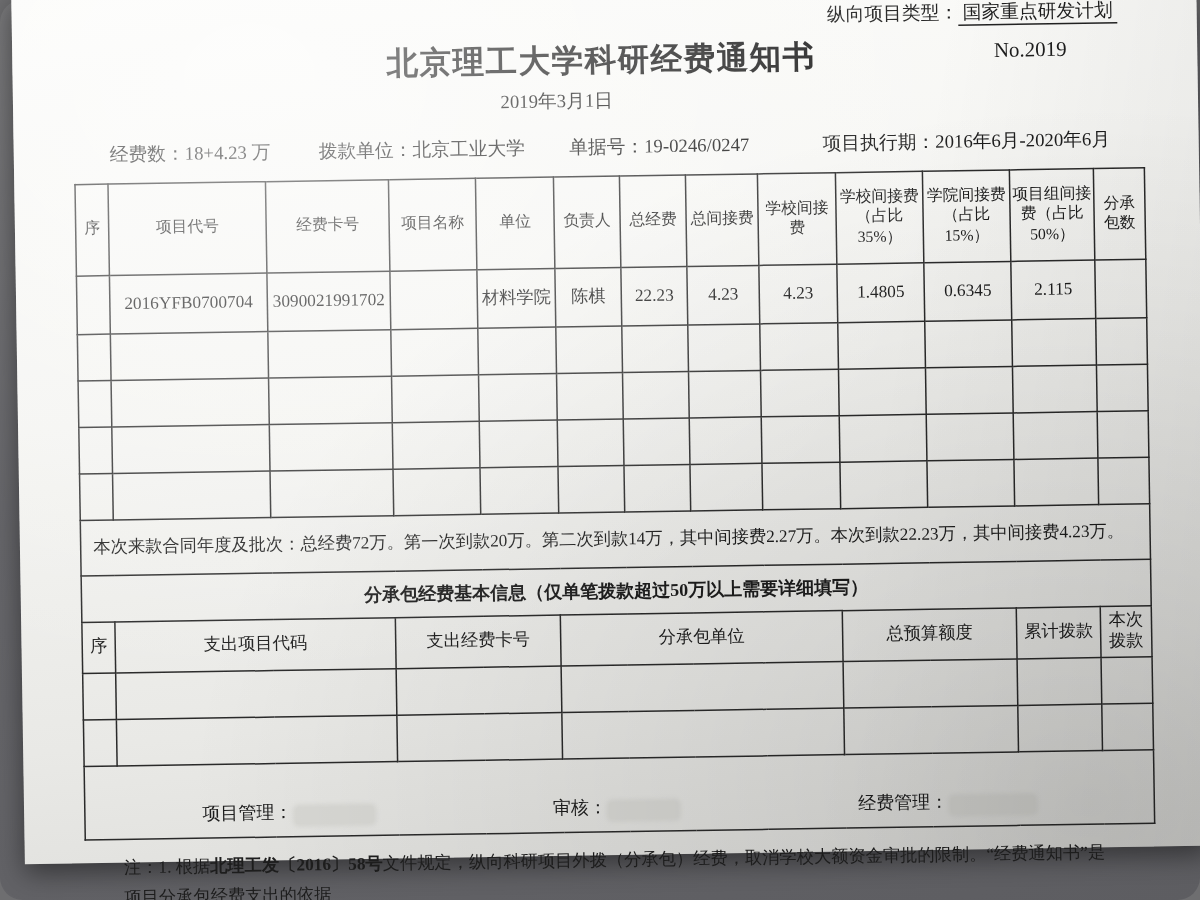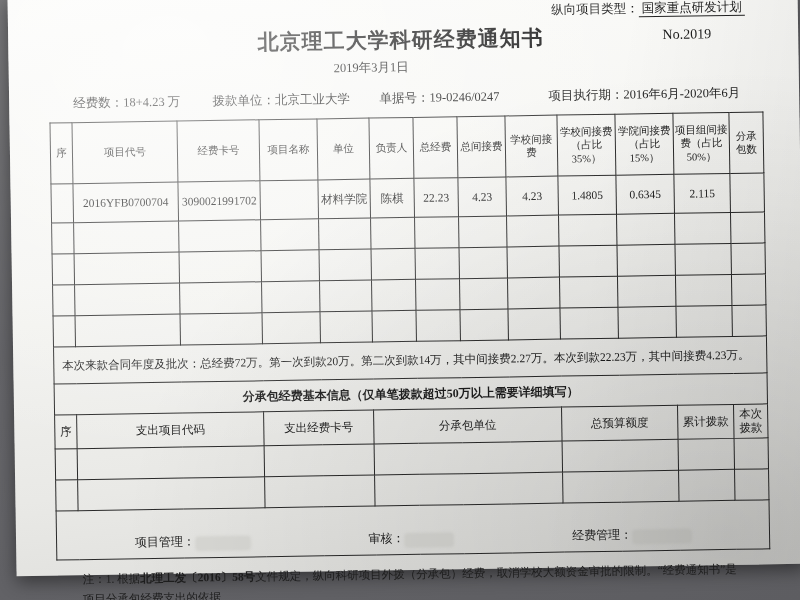--- a/index.html
+++ b/index.html
@@ -10,20 +10,21 @@
     overflow: hidden;
     background: #6e6e70;
     font-family: "Liberation Serif", "DejaVu Serif", serif;
   }
 
   #page {
     position: relative;
     width: 800px;
     height: 600px;
     background: linear-gradient(160deg, #7a7a7c 0%, #66666a 40%, #5d5d61 100%);
+    border-radius: 15px;
   }
 
   
   #paper {
     position: absolute;
     left: 12px;
     top: -10px;
     width: 790px;
     height: 580px;
     background: linear-gradient(175deg, #fbfbf9 0%, #f4f4f1 45%, #e9e9e6 78%, #dededb 100%);

